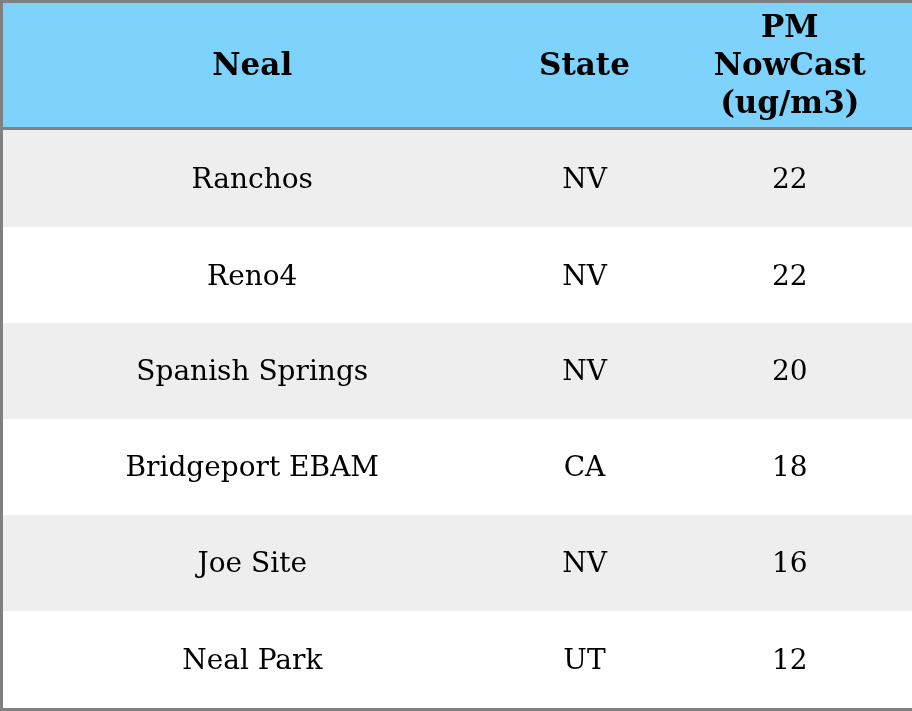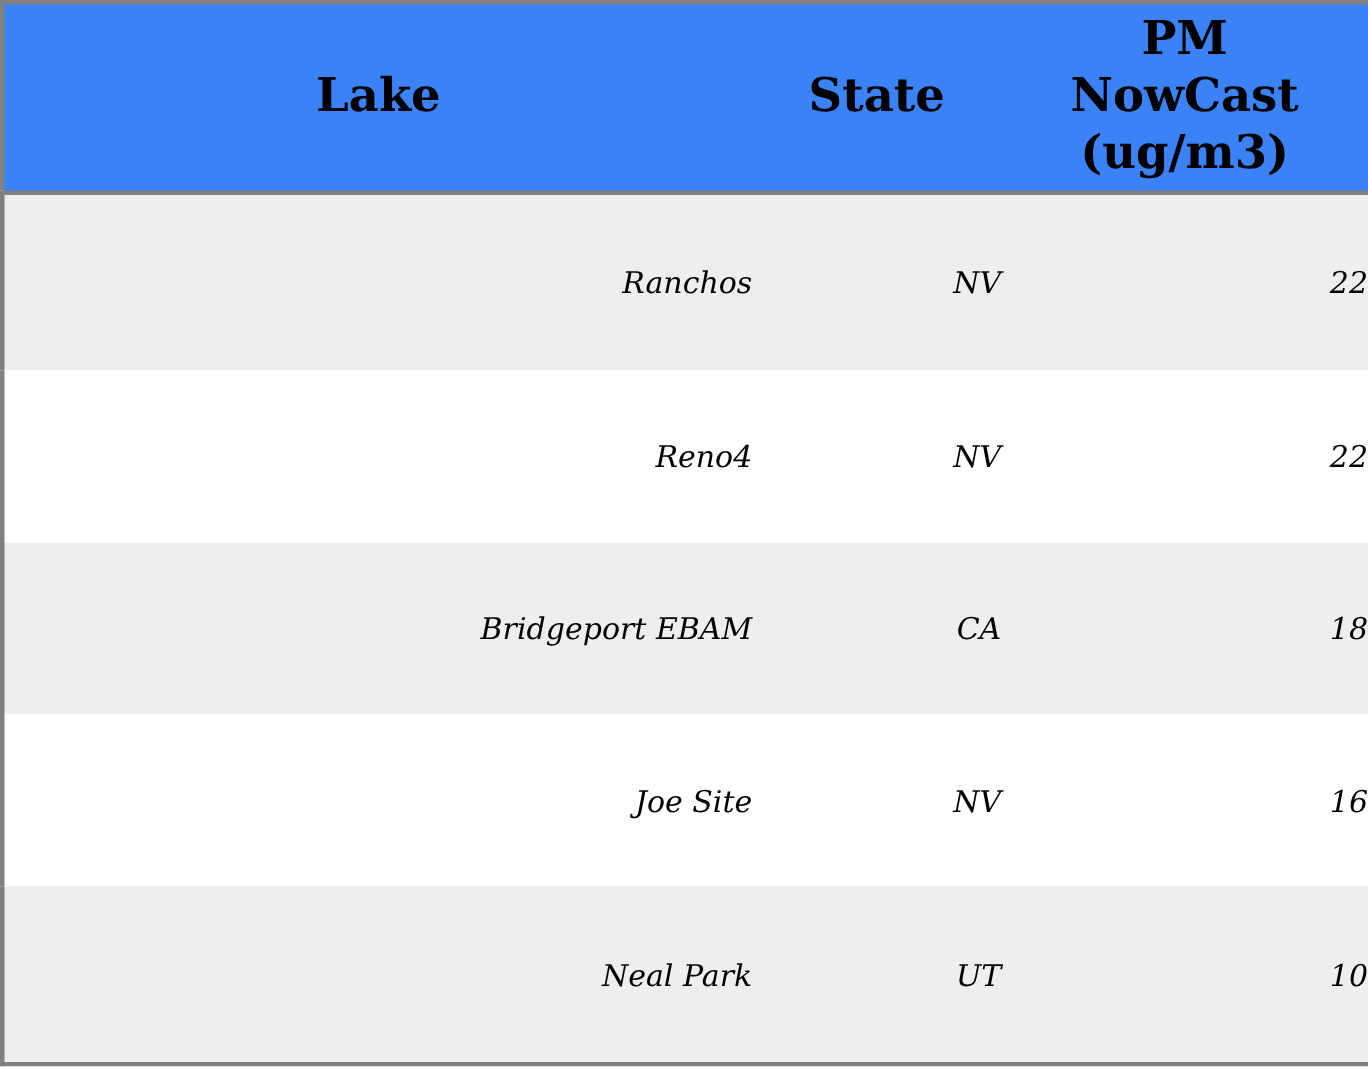--- a/index.html
+++ b/index.html
@@ -17,91 +17,95 @@
     border-collapse: collapse;
     table-layout: fixed;
     border: 3px solid #808080;
     box-sizing: border-box;
     color: #000000;
   }
   col.col-site  { width: 500px; }
   col.col-state { width: 166px; }
   col.col-pm    { width: 246px; }
   thead th {
-    background: #3b82f6;
+    background: #7dd3fc;
     border-bottom: 3px solid #808080;
     font-weight: bold;
     font-size: 31px;
     line-height: 1.22;
     text-align: center;
     vertical-align: middle;
     height: 124px;
     padding: 0;
   }
   .pm-wrap {
     display: inline-block;
     max-width: 178px;
     text-align: center;
   }
   tbody td {
-    font-size: 20px;
-    text-align: right;
+    font-size: 28px;
+    text-align: center;
     vertical-align: middle;
     height: 57px;
     padding: 0;
-    font-style: italic;
   }
   tbody tr:nth-child(odd)  { background: #eeeeee; }
   tbody tr:nth-child(even) { background: #ffffff; }
 </style>
 </head>
 <body>
 
 <table class="pm-table">
   <colgroup>
     <col class="col-site">
     <col class="col-state">
     <col class="col-pm">
   </colgroup>
   <thead>
     <tr>
-      <th>Lake</th>
+      <th>Neal</th>
       <th>State</th>
       <th><span class="pm-wrap">PM NowCast (ug/m3)</span></th>
     </tr>
   </thead>
   <tbody>
   <tr>
     <td>Ranchos</td>
     <td>NV</td>
     <td>22</td>
   </tr>
 
   <tr>
     <td>Reno4</td>
     <td>NV</td>
     <td>22</td>
   </tr>
 
+  <tr>
+    <td>Spanish Springs</td>
+    <td>NV</td>
+    <td>20</td>
+  </tr>
 
 
 
 
   <tr>
     <td>Bridgeport EBAM</td>
     <td>CA</td>
     <td>18</td>
   </tr>
 
   <tr>
     <td>Joe Site</td>
     <td>NV</td>
     <td>16</td>
   </tr>
 
 
   <tr>
     <td>Neal Park</td>
     <td>UT</td>
-    <td>10</td>
+    <td>12</td>
   </tr>
 </tbody>
 </table>
 
 </body></html>

